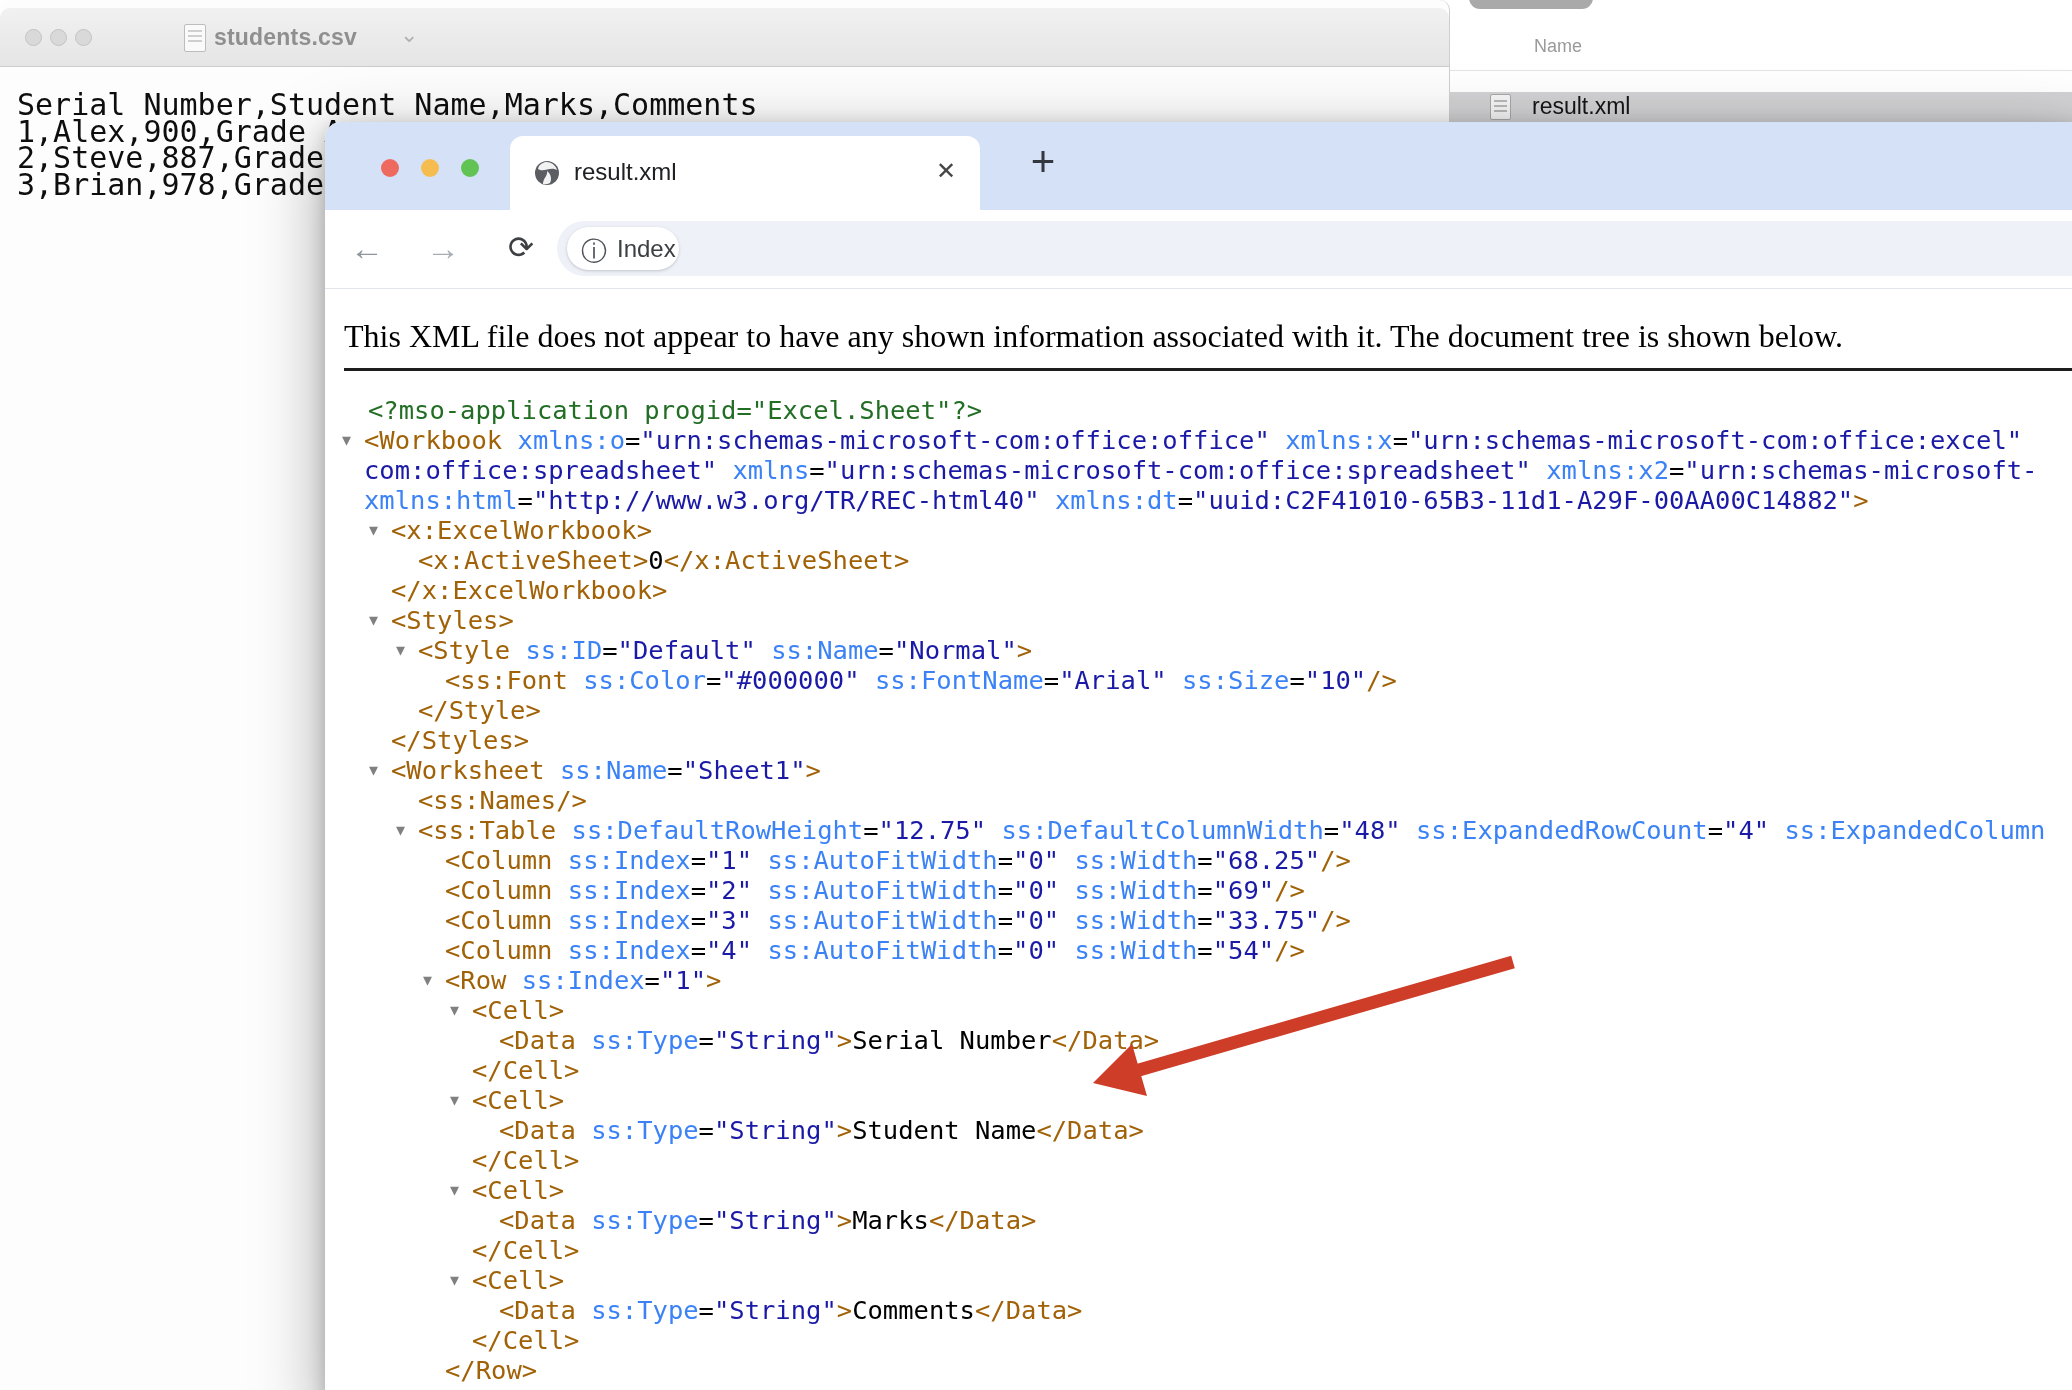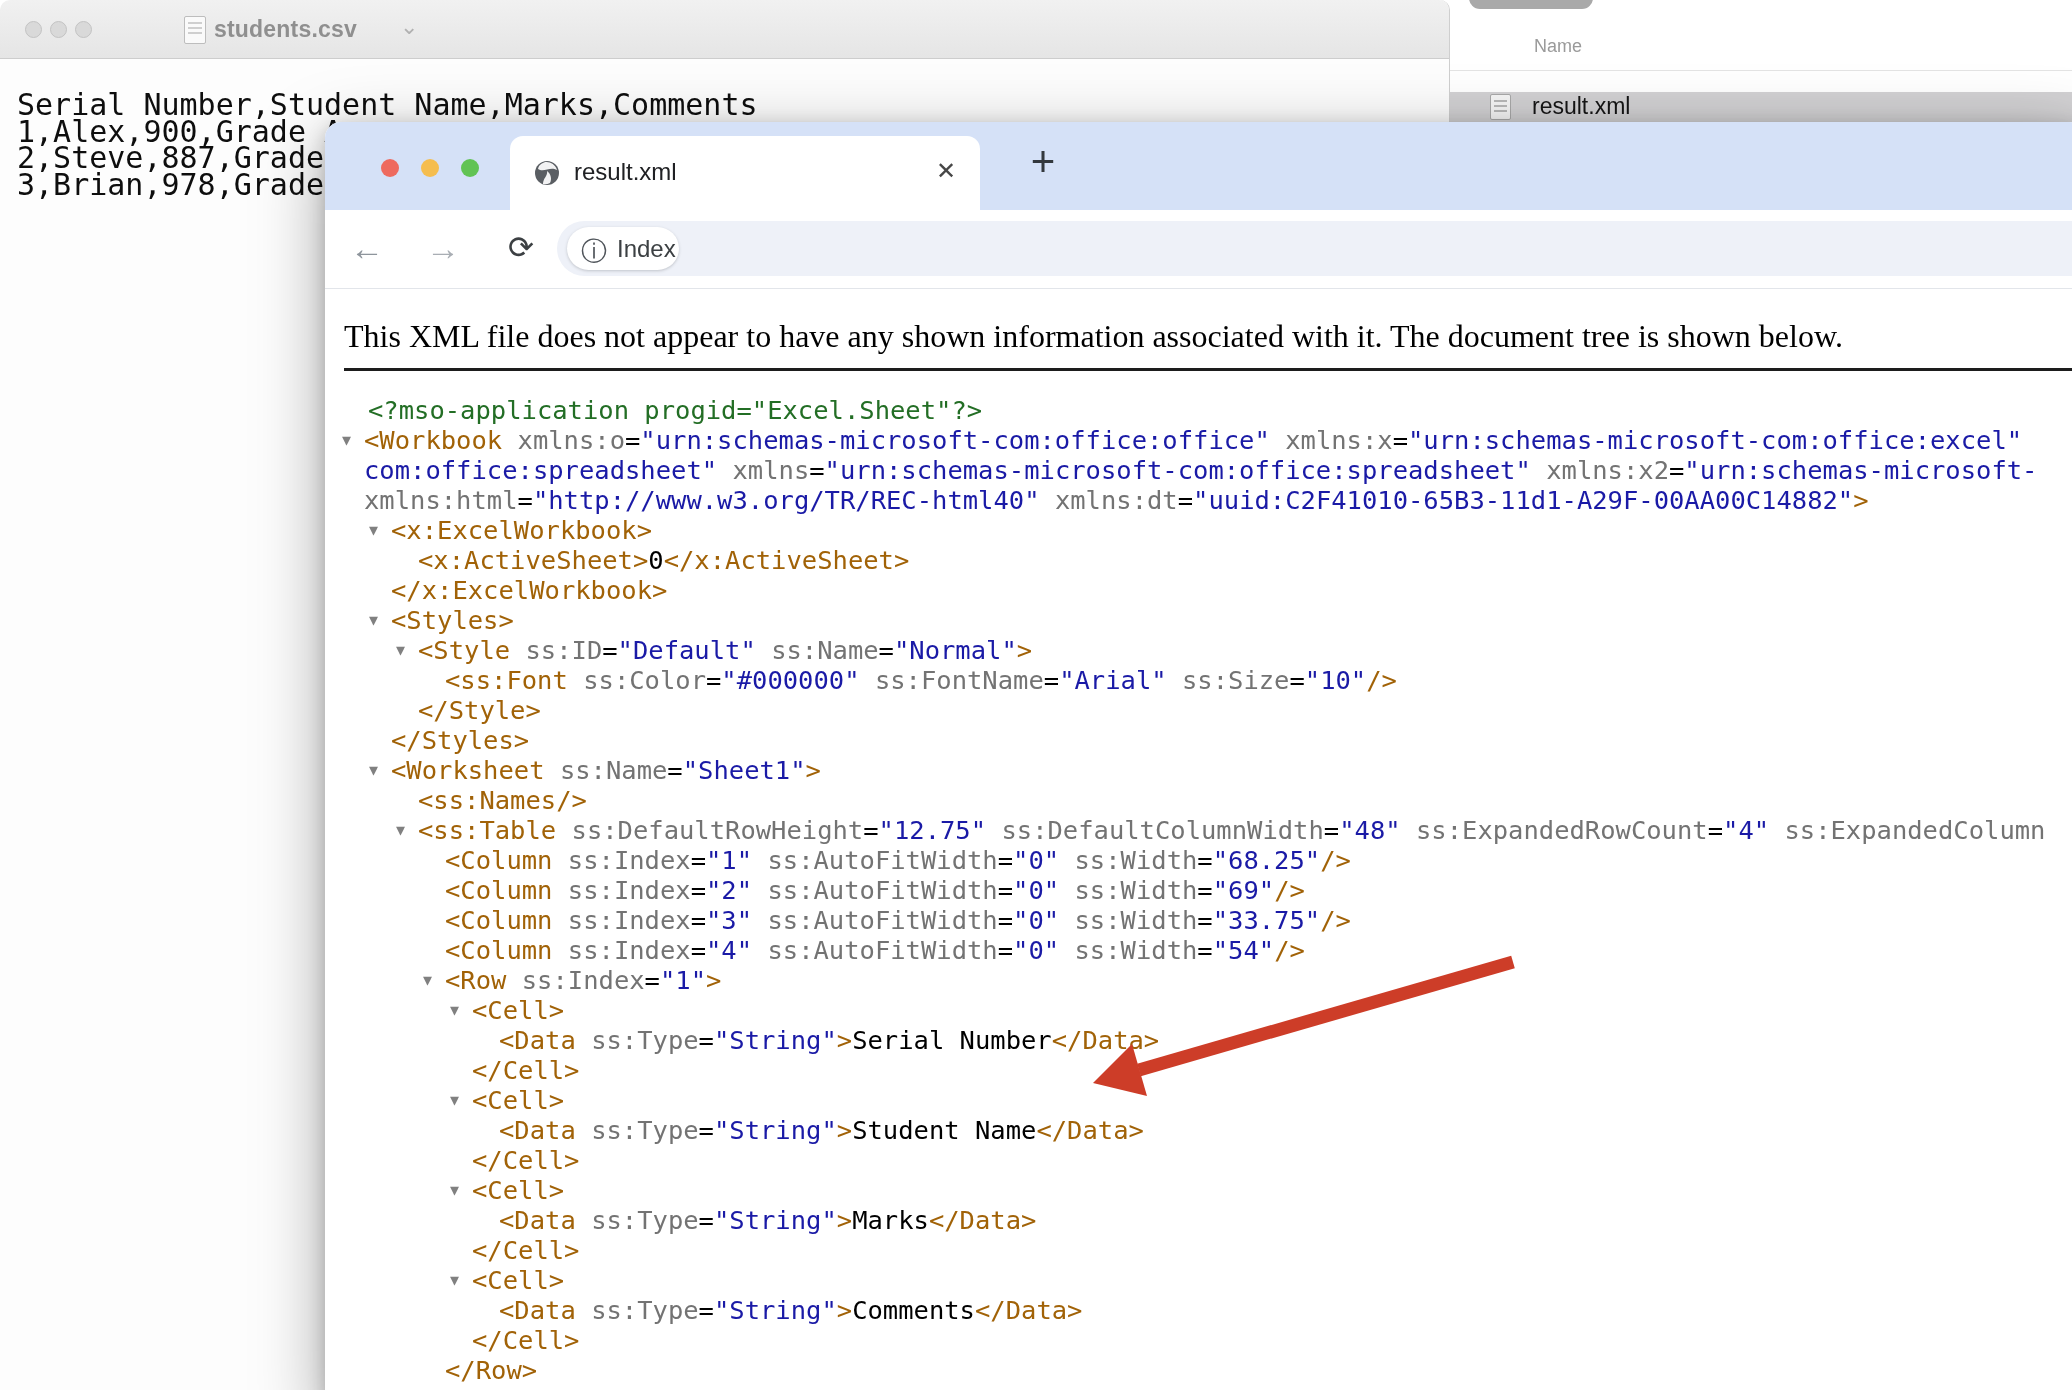--- a/index.html
+++ b/index.html
@@ -3,21 +3,21 @@
 <meta charset="utf-8">
 <style>
   html,body{margin:0;padding:0;}
   body{width:2072px;height:1390px;position:relative;overflow:hidden;
        background:#ffffff;font-family:"Liberation Sans",sans-serif;}
 
   
   .textedit{position:absolute;left:0;top:0;width:1449px;height:1390px;
     background:#fdfdfd;border-right:1px solid #cfcfcf;
     border-radius:10px 10px 0 0;}
-  .te-titlebar{position:absolute;left:0;top:0;right:0;height:58px;
+  .te-titlebar{position:absolute;left:0;top:8px;right:0;height:58px;
     background:linear-gradient(#f1f1f1,#e5e5e5);
     border-bottom:1px solid #cdcdcd;border-radius:10px 10px 0 0;}
   .te-light{position:absolute;top:21px;width:17px;height:17px;border-radius:50%;
     background:#d9d9d9;border:1px solid #c3c3c3;box-sizing:border-box;}
   .te-doc-icon{position:absolute;left:184px;top:16px;width:20px;height:26px;
     background:#fafafa;border:1px solid #bdbdbd;border-radius:2px;}
   .te-doc-icon::before{content:"";position:absolute;left:3px;top:5px;right:3px;height:2px;
     background:#cfcfcf;box-shadow:0 5px 0 #cfcfcf,0 10px 0 #cfcfcf;}
   .te-title{position:absolute;left:214px;top:16px;font-size:23px;font-weight:700;
     color:#8f8f8f;letter-spacing:.2px;}
@@ -72,21 +72,21 @@
   
   .notice{position:absolute;left:19px;top:196px;font-family:"Liberation Serif",serif;
     font-size:32px;color:#000;}
   .hrline{position:absolute;left:19px;top:246px;right:0;height:3px;background:#1d1d1d;}
   .xml{position:absolute;left:19px;top:273px;right:0;
     font-family:"DejaVu Sans Mono",monospace;font-size:25.5px;line-height:30px;
     white-space:pre;}
   .xl{position:relative;height:30px;}
   .tri{position:absolute;top:0;font-size:15px;line-height:30px;color:#808080;}
   .c-tag{color:#a16207;margin-top:32px;}
-  .c-attr{color:#737373;}
+  .c-attr{color:#3b82f6;}
   .c-val{color:#1a1aa6;}
   .c-plain{color:#000000;}
   .c-pi{color:#236e25;}
 
   .arrow-overlay{position:absolute;left:0;top:0;width:2072px;height:1390px;
     pointer-events:none;z-index:50;}
 </style>
 </head>
 <body>
 

